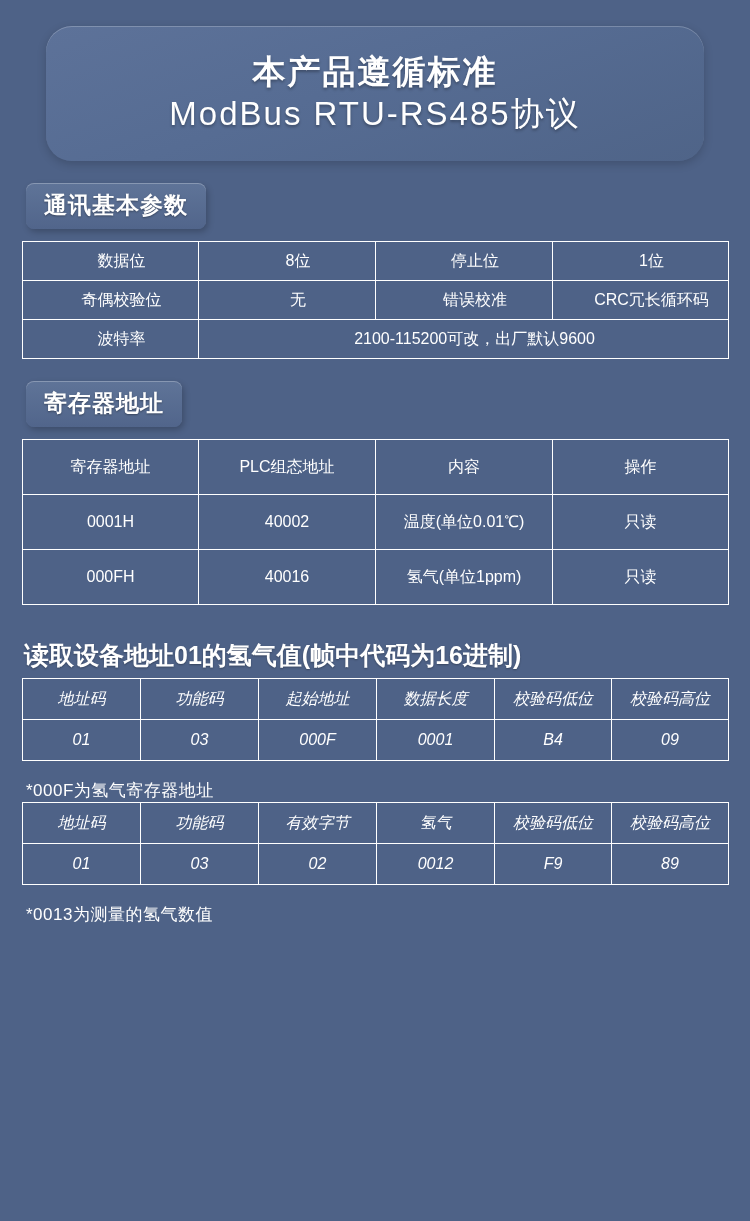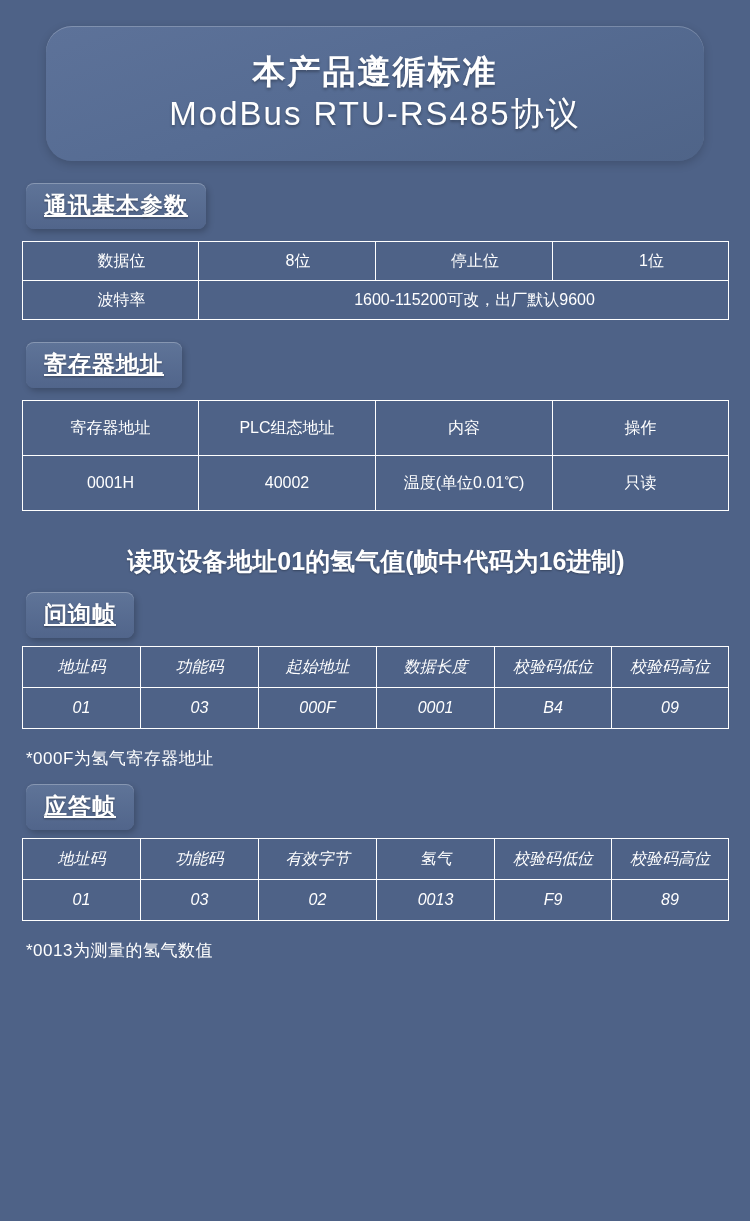--- a/index.html
+++ b/index.html
@@ -59,21 +59,20 @@
     margin-left: 4px;
     padding: 7px 18px 8px 18px;
     border-radius: 8px;
     background: linear-gradient(180deg, #5f7498 0%, #51658b 100%);
     box-shadow: inset 0 1px 0 rgba(255,255,255,0.25),
                 2px 3px 6px rgba(0,0,0,0.22);
     font-size: 23px;
     font-weight: bold;
     letter-spacing: 1px;
     text-shadow: 0 1px 2px rgba(0,0,0,0.35);
-    text-decoration: underline;
   }
   .tag-wrap { margin: 22px 0 12px 0; }
   .tag-wrap.tight { margin: 14px 0 8px 0; }
 
   
   table {
     border-collapse: collapse;
     width: 706px;
     table-layout: fixed;
   }
@@ -91,21 +90,20 @@
   .t-frame .hdr td { height: 40px; }
 
   
   .big-heading {
     font-size: 25px;
     font-weight: bold;
     letter-spacing: 0px;
     margin: 34px 0 6px 2px;
     text-shadow: 0 1px 2px rgba(0,0,0,0.30);
     white-space: nowrap;
-    text-align: center;
   }
 
   .note {
     font-size: 17px;
     margin: 18px 0 0 4px;
     letter-spacing: 0.5px;
   }
 </style>
 </head>
 <body>
@@ -129,22 +127,28 @@
         <col style="width:176px">
     </colgroup>
     <tbody>
       <tr>
         <td>数据位</td>
         <td>8位</td>
         <td>停止位</td>
         <td>1位</td>
       </tr>
       <tr>
+        <td>奇偶校验位</td>
+        <td>无</td>
+        <td>错误校准</td>
+        <td>CRC冗长循环码</td>
+      </tr>
+      <tr>
         <td>波特率</td>
-        <td colspan="3">1600-115200可改，出厂默认9600</td>
+        <td colspan="3">2100-115200可改，出厂默认9600</td>
       </tr>
     </tbody>
   </table>
 
   <div class="tag-wrap">
     <span class="section-tag">寄存器地址</span>
   </div>
 
   <table class="t-reg">
     <colgroup>
@@ -159,28 +163,31 @@
         <td>PLC组态地址</td>
         <td>内容</td>
         <td>操作</td>
       </tr>
       <tr>
         <td>0001H</td>
         <td>40002</td>
         <td>温度(单位0.01℃)</td>
         <td>只读</td>
       </tr>
+      <tr>
+        <td>000FH</td>
+        <td>40016</td>
+        <td>氢气(单位1ppm)</td>
+        <td>只读</td>
+      </tr>
     </tbody>
   </table>
 
   <div class="big-heading">读取设备地址01的氢气值(帧中代码为16进制)</div>
 
-  <div class="tag-wrap tight">
-    <span class="section-tag">问询帧</span>
-  </div>
 
   <table class="t-frame">
     <colgroup>
       <col style="width:118px">
         <col style="width:118px">
         <col style="width:118px">
       <col style="width:118px">
         <col style="width:117px">
         <col style="width:117px">
     </colgroup>
@@ -198,23 +205,20 @@
         <td>03</td>
         <td>000F</td>
         <td>0001</td>
         <td>B4</td>
         <td>09</td>
       </tr>
     </tbody>
   </table>
   <div class="note">*000F为氢气寄存器地址</div>
 
-  <div class="tag-wrap tight">
-    <span class="section-tag">应答帧</span>
-  </div>
 
   <table class="t-frame">
     <colgroup>
       <col style="width:118px">
         <col style="width:118px">
         <col style="width:118px">
       <col style="width:118px">
         <col style="width:117px">
         <col style="width:117px">
     </colgroup>
@@ -224,21 +228,21 @@
         <td>功能码</td>
         <td>有效字节</td>
         <td>氢气</td>
         <td>校验码低位</td>
         <td>校验码高位</td>
       </tr>
       <tr>
         <td>01</td>
         <td>03</td>
         <td>02</td>
-        <td>0013</td>
+        <td>0012</td>
         <td>F9</td>
         <td>89</td>
       </tr>
     </tbody>
   </table>
   <div class="note">*0013为测量的氢气数值</div>
 
 </div>
 
 </body></html>

